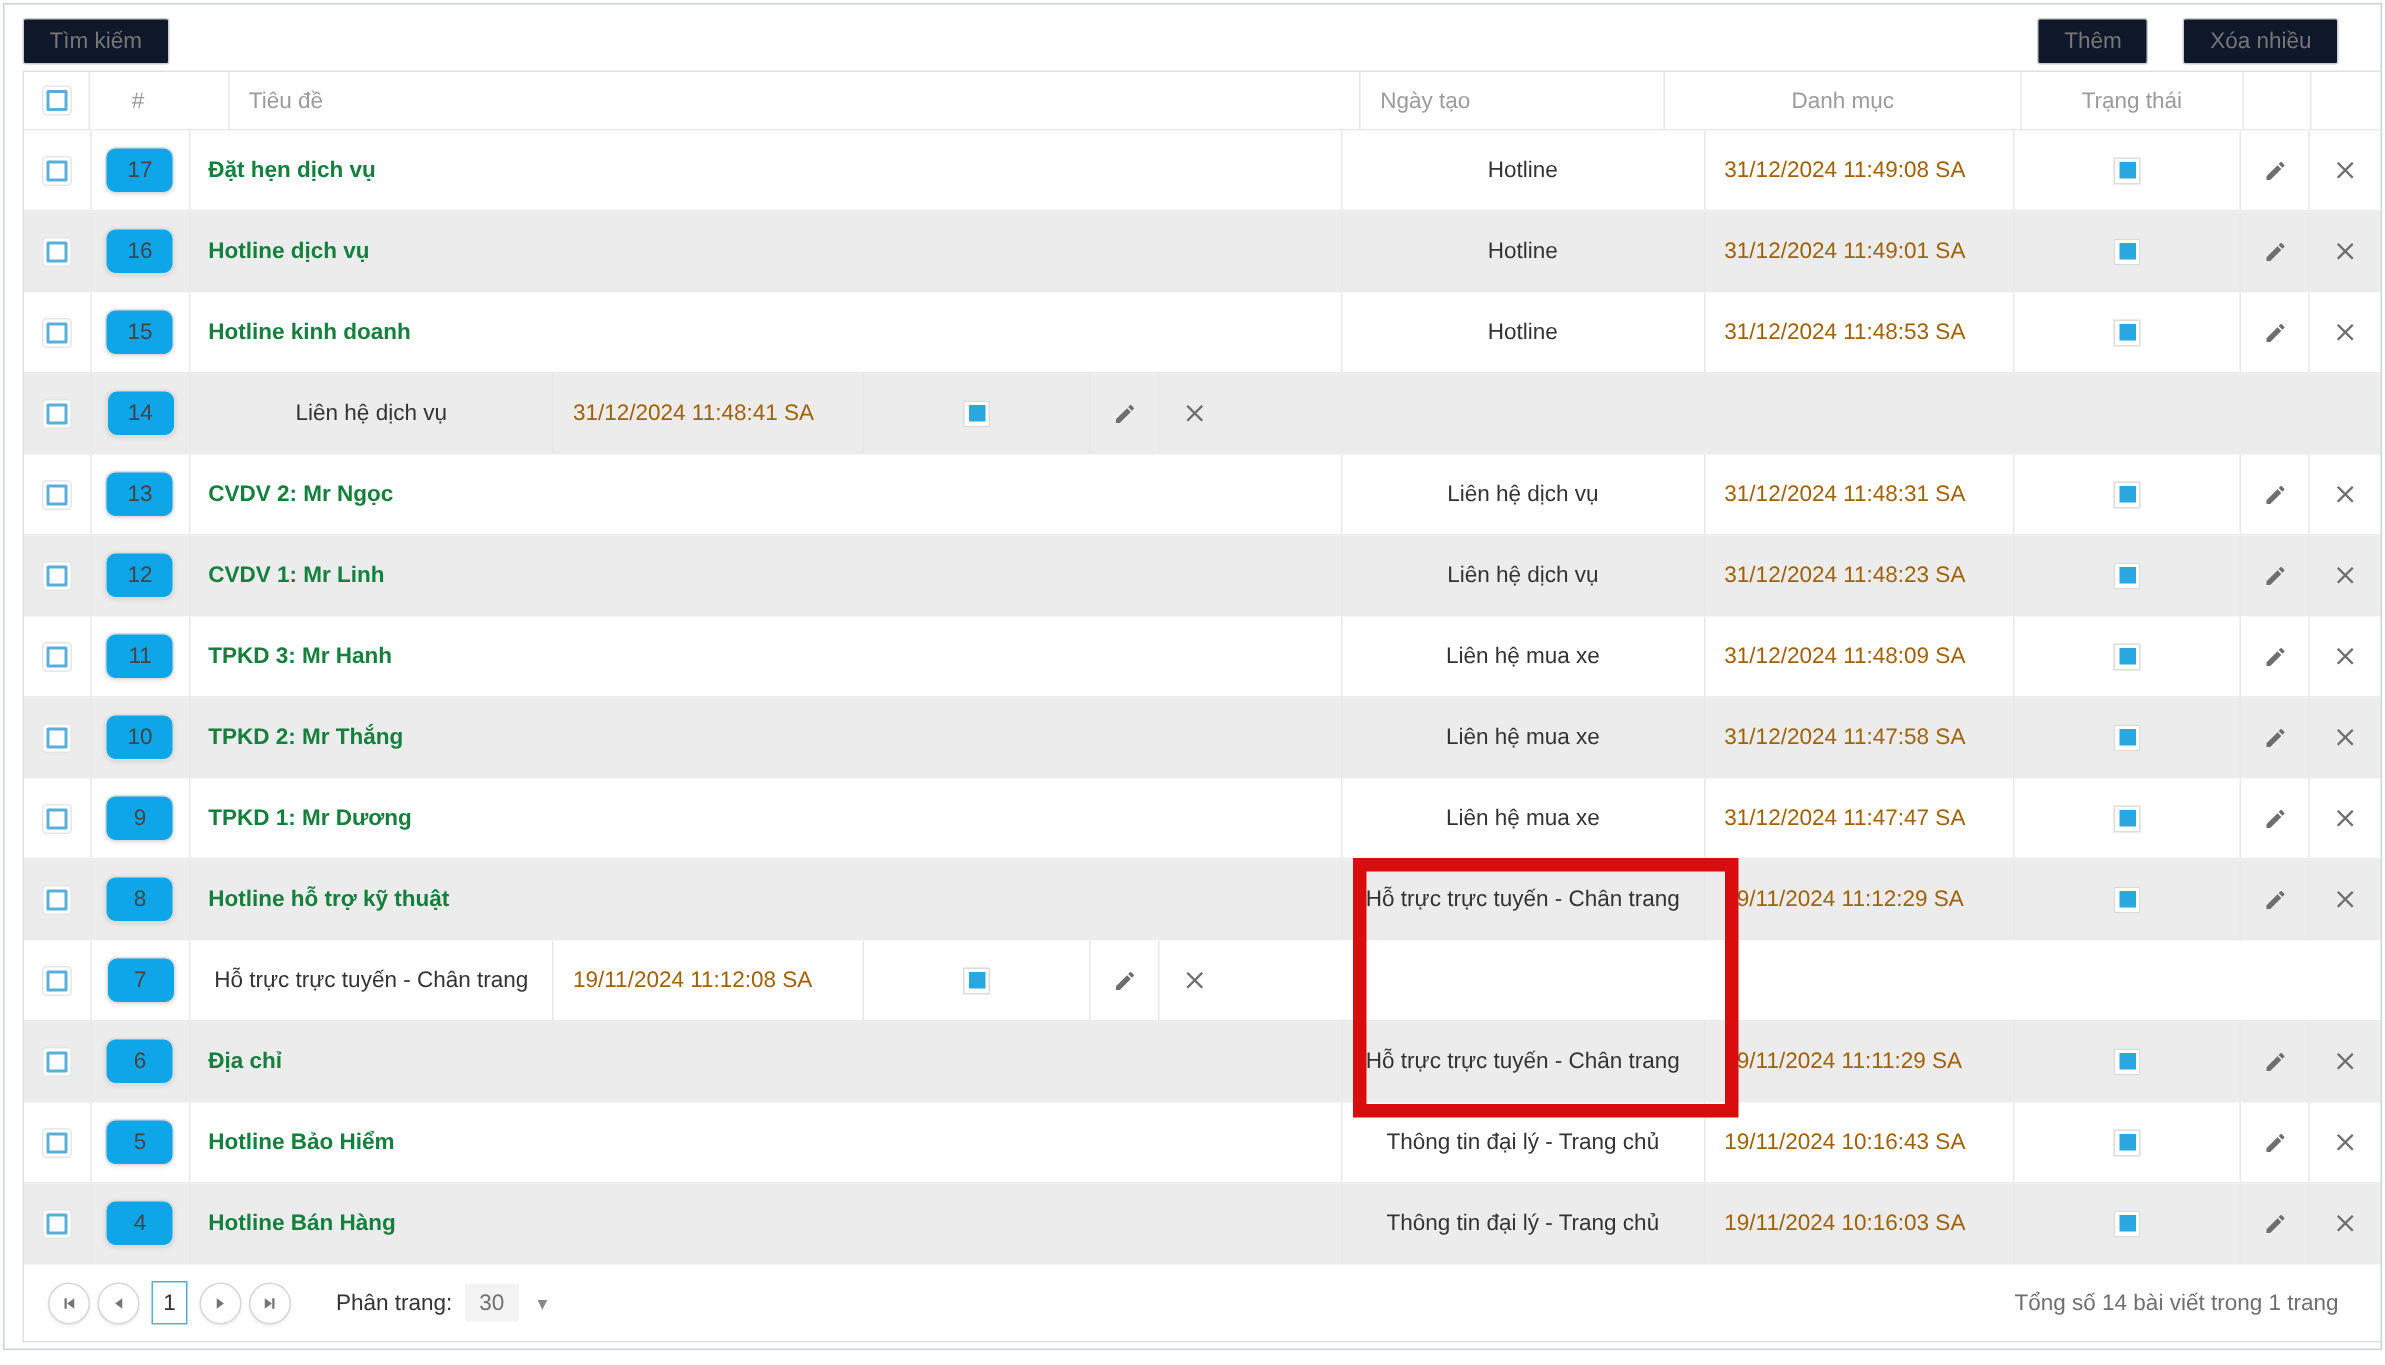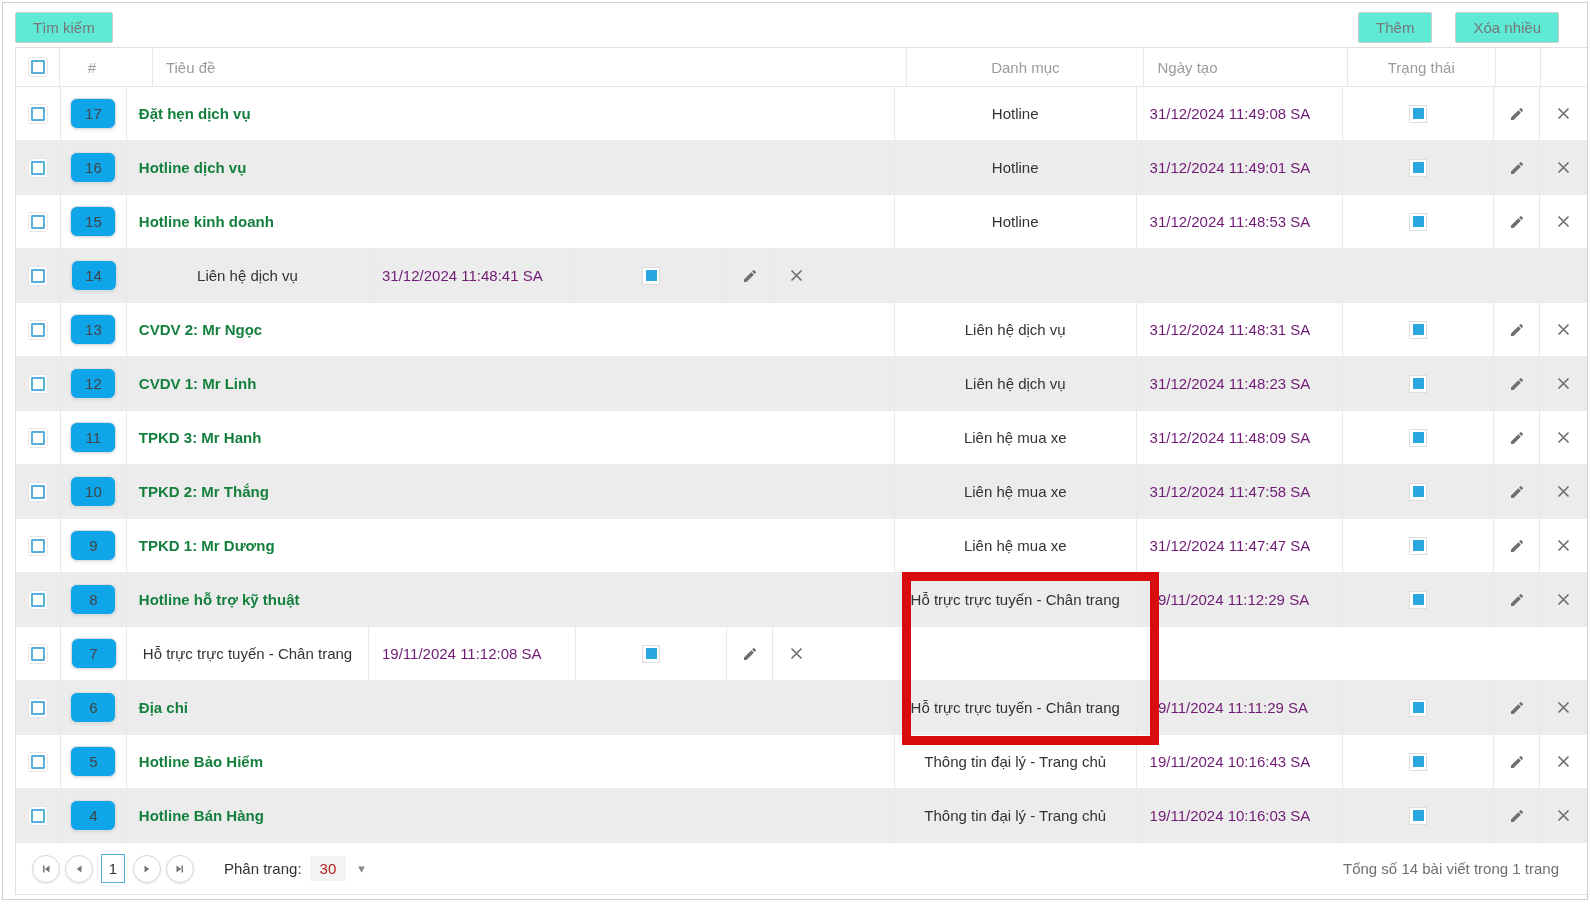--- a/index.html
+++ b/index.html
@@ -4,21 +4,21 @@
 <style>
   * { box-sizing: border-box; margin: 0; padding: 0; }
   html,body { width:1590px; height:910px; background:#fff;
     font-family:"Liberation Sans","DejaVu Sans",sans-serif; }
   .page { position:relative; width:1586px; height:898px; margin:2px;
     border:1px solid #c7d3dc; background:#fff; overflow:hidden; }
 
   
   .toolbar { display:flex; justify-content:space-between; align-items:flex-start;
     padding:9px 28px 4px 12px; }
-  .btn { height:31px; padding:0 17px; background:#5eead4; border:1px solid #ccc;
+  .btn { height:31px; padding:0 17px; background:#0f172a; border:1px solid #ccc;
     border-radius:2px; color:#777; font-size:15px; cursor:pointer;
     font-family:inherit; }
   .toolbar-right { display:flex; gap:23px; }
 
   
   .grid { margin:0 1px 0 12px; width:1573px; border:1px solid #e0e0e0; }
   .grid-row { display:flex; align-items:stretch; }
   .cell { display:flex; align-items:center; border-left:1px solid #e8e8e8;
     overflow:hidden; }
   .cell:first-child { border-left:none; }
@@ -32,21 +32,21 @@
   .col-del   { width:48px; justify-content:center; }
 
   .grid-header { height:39px; border-bottom:1px solid #e6e6e6; color:#9b9b9b;
     font-size:15px; background:#fff; }
   .grid-header .col-title { padding-left:13px;margin-left:28px; }
 
   .data-row { height:54px; background:#fff; border-bottom:1px solid #ebebeb;
     font-size:15px; color:#333; }
   .data-row.alt { background:#ececec; }
   .title-text { font-weight:bold; color:#15803d; }
-  .date-text { color:#701a75; }
+  .date-text { color:#a16207; }
 
   
   .cb-outer { width:20px; height:20px; background:#fff; border:1px solid #e6e6e6;
     border-radius:3px; display:flex; align-items:center; justify-content:center;
     cursor:pointer; }
   .cb-inner { width:14px; height:14px; border:2px solid #57afda; border-radius:1px;
     background:#fff; }
 
   
   .num-box { width:46px; height:31px; background:#0ea5e9; border:1px solid #dedede;
@@ -69,21 +69,21 @@
   .pager { display:flex; align-items:center; gap:5px; }
   .pager-btn { width:28px; height:28px; border-radius:50%; background:#fff;
     border:1px solid #d6d6d6; box-shadow:0 1px 2px rgba(0,0,0,.08);
     display:flex; align-items:center; justify-content:center; cursor:pointer; }
   .pager-btn svg { fill:#757575; }
   .page-box { width:24px; height:29px; border:1px solid #54aeda; background:#fff;
     text-align:center; font-size:15px; color:#333; margin:0 3px;
     font-family:inherit; }
   .pagesize-label { margin-left:30px; color:#333; }
   .pagesize { margin-left:8px; display:flex; align-items:center; cursor:pointer; }
-  .pagesize-value { background:#f3f3f3; padding:4px 10px; color:#b91c1c; }
+  .pagesize-value { background:#f3f3f3; padding:4px 10px; color:#737373; }
   .caret { color:#888; font-size:13px; margin-left:12px; }
   .summary { margin-left:auto; color:#6f6f6f; }
 
   
   .highlight-box { position:absolute; left:899px; top:569px; width:257px;
     height:173px; border:9px solid #d90d0d; pointer-events:none; z-index:5; }
 </style>
 </head>
 <body>
 
@@ -100,22 +100,22 @@
   <div class="grid">
 
     <div class="grid-row grid-header">
       <div class="cell col-check">
         <span class="cb-outer">
           <span class="cb-inner"></span>
         </span>
       </div>
       <div class="cell col-num">#</div>
       <div class="cell col-title">Tiêu đề</div>
+      <div class="cell col-date">Ngày tạo</div>
       <div class="cell col-cat">Danh mục</div>
-      <div class="cell col-date">Ngày tạo</div>
       <div class="cell col-status">Trạng thái</div>
       <div class="cell col-edit"></div>
       <div class="cell col-del"></div>
     </div>
 
     <div>
         <div class="grid-row data-row">
     <div class="cell col-check">
       <span class="cb-outer">
         <span class="cb-inner"></span>

